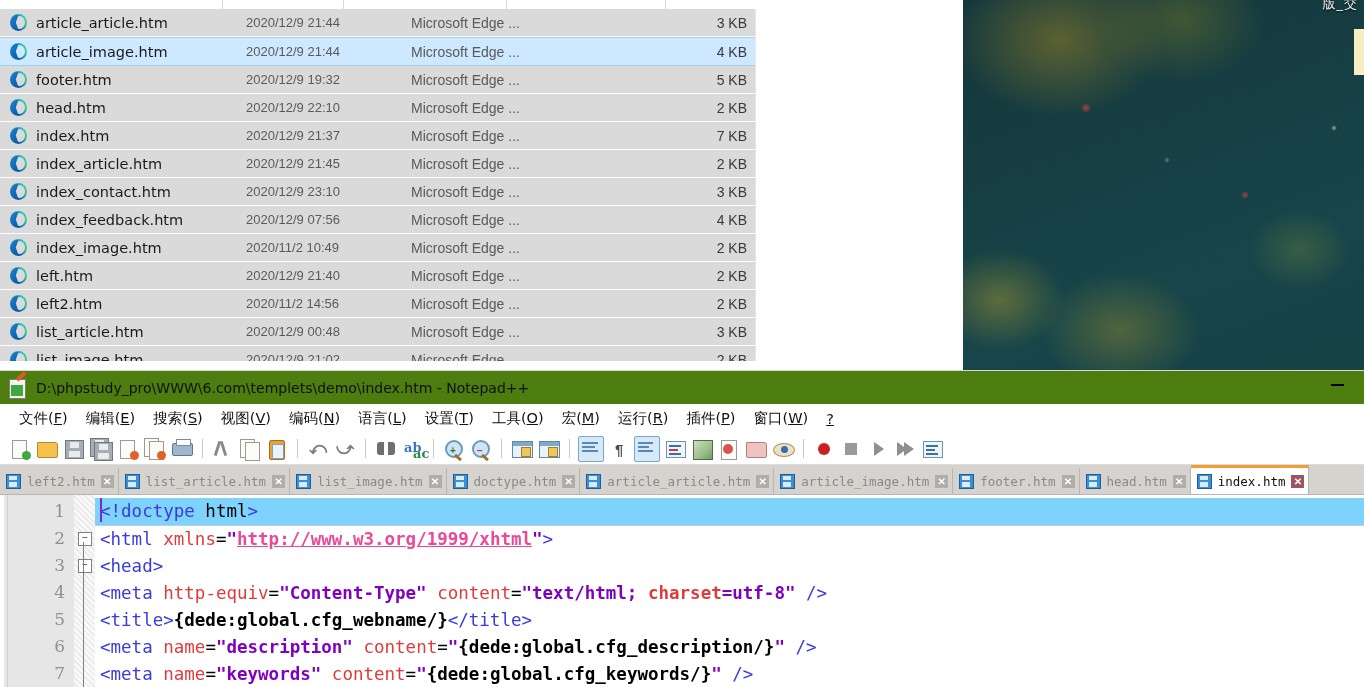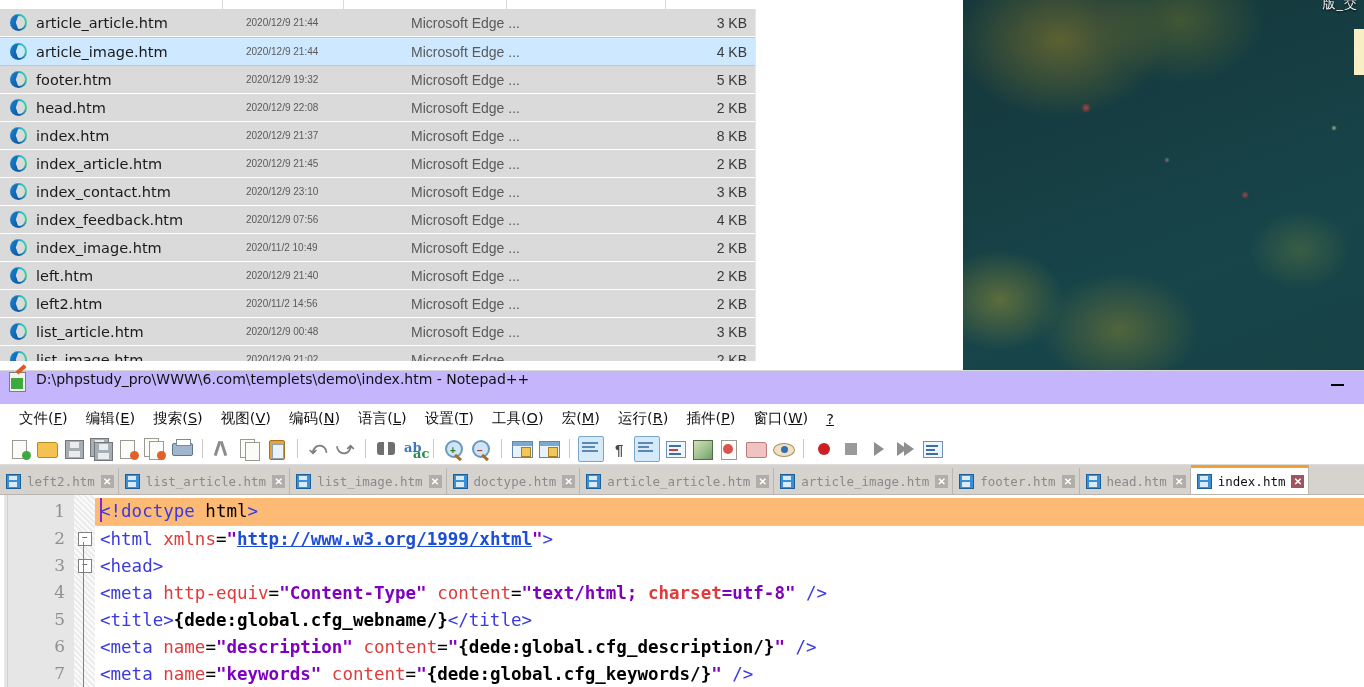--- a/index.html
+++ b/index.html
@@ -61,32 +61,32 @@
     background:#dadada;
   }
   .row.selected .edge-icon .hole{background:#cde8ff;}
   .edge-icon .crescent{
     position:absolute;left:1px;top:1px;width:12px;height:15px;border-radius:50%;
     background:linear-gradient(120deg,#1b7fd0,#0b4f94);
     clip-path:polygon(0 0,62% 0,40% 50%,62% 100%,0 100%);
   }
   .c-name{flex:0 0 auto;width:210px;font-size:14.5px;color:#1a1a1a;white-space:nowrap;
           font-family:"DejaVu Sans","Liberation Sans",sans-serif;}
-  .c-date{flex:0 0 auto;width:165px;font-size:10px;color:#5a5a5a;}
+  .c-date{flex:0 0 auto;width:165px;font-size:13px;color:#5a5a5a;}
   .c-type{flex:0 0 auto;width:168px;font-size:14px;color:#5a5a5a;}
   .c-size{flex:1 1 auto;font-size:14px;color:#3a3a3a;text-align:right;padding-right:8px;}
   #filelist-edge{position:absolute;left:755px;top:9px;width:1px;height:352px;background:#e7e7e7;}
 
   
   #npp{
     position:absolute;left:0;top:370px;width:1364px;height:317px;background:#f0f0f0;
     border-top:1px solid #d8d8d8;
   }
   #npp-titlebar{
-    position:relative;height:33px;background:#c4b5fd;display:flex;align-items:flex-start;
+    position:relative;height:33px;background:#4d7c0f;display:flex;align-items:center;
   }
   #npp-appicon{width:20px;height:20px;margin-left:8px;margin-right:8px;position:relative;flex:0 0 auto;}
   #npp-appicon .pad{position:absolute;left:1px;top:1px;width:15px;height:18px;background:#f3f3ef;border:1px solid #7e7e76;}
   #npp-appicon .grn{position:absolute;left:3px;top:7px;width:12px;height:11px;background:#3fa93f;}
   #npp-appicon .pen{position:absolute;left:9px;top:0px;width:11px;height:4px;background:#e05a1e;transform:rotate(-42deg);transform-origin:left center;}
   #npp-title{font-size:14px;color:#111;font-family:"DejaVu Sans","Liberation Sans",sans-serif;}
   #npp-min{
     position:absolute;right:20px;top:13px;width:13px;height:2px;background:#000;
   }
   #npp-menubar{
@@ -189,26 +189,26 @@
     font-size:10px;line-height:10px;text-align:center;color:#333;
     font-family:"Liberation Sans",sans-serif;
   }
   #fold-line{position:absolute;left:9px;width:1px;background:#808080;}
   #code{
     flex:1 1 auto;padding-top:3px;position:relative;
     font-family:"DejaVu Sans Mono","Liberation Mono",monospace;font-size:17.5px;
     white-space:pre;
   }
   #code .ln{height:27px;line-height:27px;padding-left:5px;}
-  #code .ln.cur{background:#fdba74;border-bottom:1px solid #c8c8e0;}
+  #code .ln.cur{background:#7dd3fc;border-bottom:1px solid #c8c8e0;}
   .tg{color:#3a3ae0;}
   .at{color:#e03a3a;}
   .vl{color:#8000c0;font-weight:bold;}
   .pl{color:#000;font-weight:bold;}
-  .lk{color:#1d4ed8;font-weight:bold;text-decoration:underline;}
+  .lk{color:#ec4899;font-weight:bold;text-decoration:underline;}
   #caret{position:absolute;left:5px;top:3px;width:2px;height:24px;background:#7a2ad0;}
   #left-strip{position:absolute;left:0;top:0;width:4px;height:192px;background:#ffffff;}
 </style>
 </head>
 <body>
 
 <div id="wallpaper"></div>
 <div id="right-sliver"></div>
 <div id="desktop-label">版_交</div>
 
@@ -253,34 +253,34 @@
         <div class="c-type">Microsoft Edge ...</div>
         <div class="c-size">5 KB</div>
       </div>
       <div class="row">
         <div class="edge-icon">
           <span class="ring"></span>
           <span class="hole"></span>
           <span class="crescent"></span>
         </div>
         <div class="c-name">head.htm</div>
-        <div class="c-date">2020/12/9 22:08</div>
+        <div class="c-date">2020/12/9 22:10</div>
         <div class="c-type">Microsoft Edge ...</div>
         <div class="c-size">2 KB</div>
       </div>
       <div class="row">
         <div class="edge-icon">
           <span class="ring"></span>
           <span class="hole"></span>
           <span class="crescent"></span>
         </div>
         <div class="c-name">index.htm</div>
         <div class="c-date">2020/12/9 21:37</div>
         <div class="c-type">Microsoft Edge ...</div>
-        <div class="c-size">8 KB</div>
+        <div class="c-size">7 KB</div>
       </div>
       <div class="row">
         <div class="edge-icon">
           <span class="ring"></span>
           <span class="hole"></span>
           <span class="crescent"></span>
         </div>
         <div class="c-name">index_article.htm</div>
         <div class="c-date">2020/12/9 21:45</div>
         <div class="c-type">Microsoft Edge ...</div>

